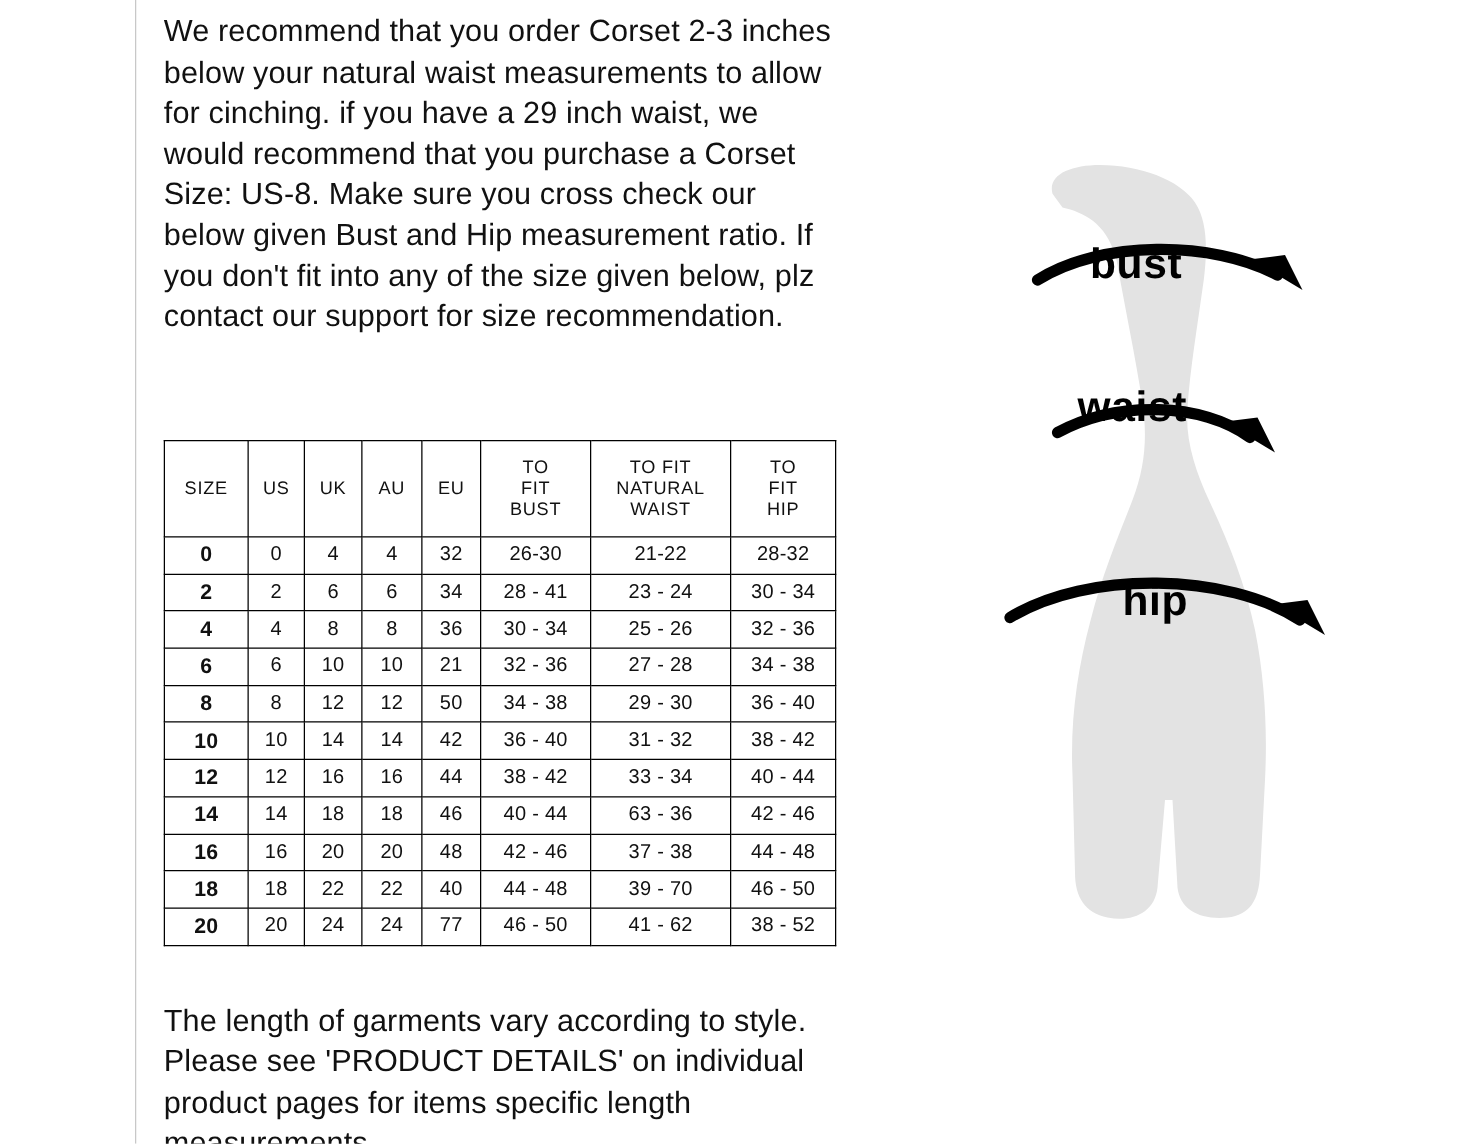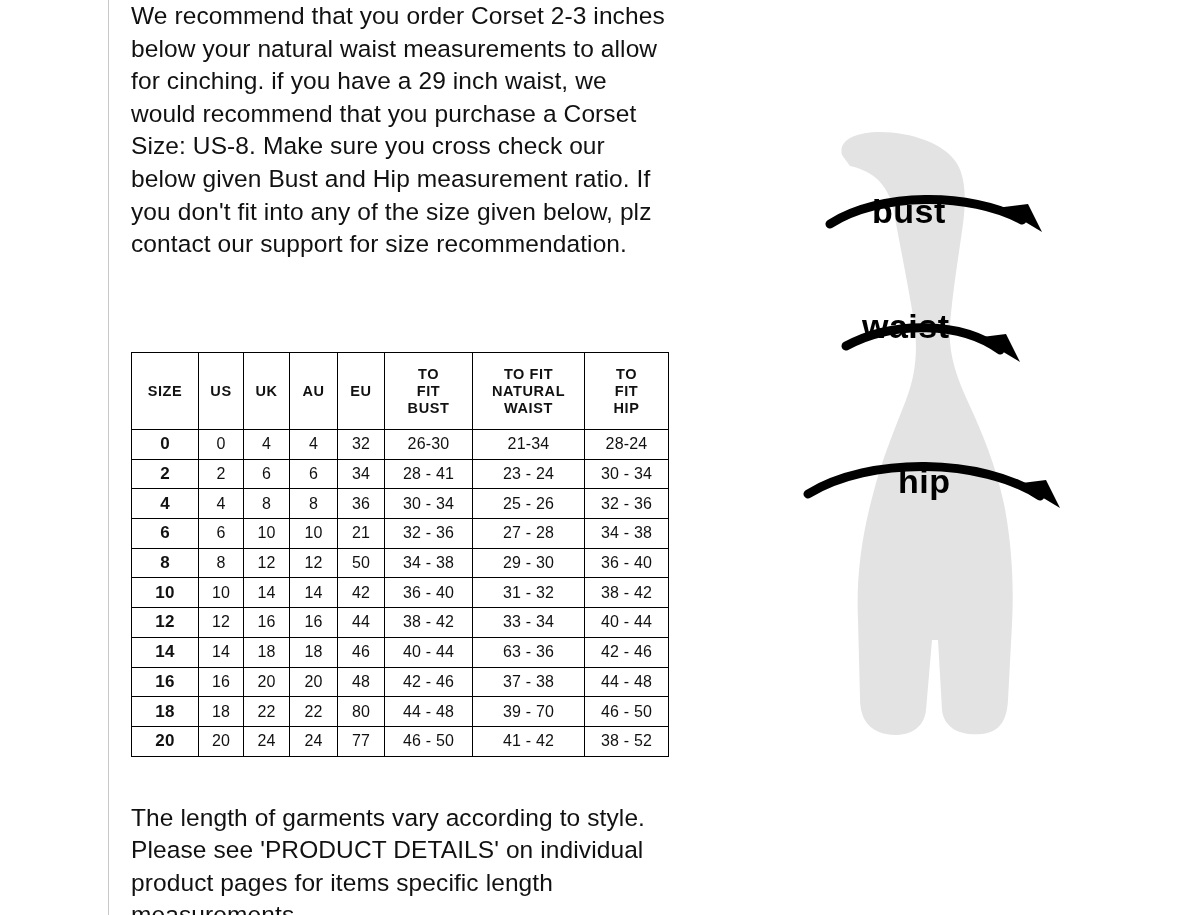--- a/index.html
+++ b/index.html
@@ -32,21 +32,21 @@
     position: absolute;
     left: 131px;
     top: 0;
     width: 560px;
   }
   .intro-text {
     font-size: 24.5px;
     line-height: 32.6px;
     letter-spacing: 0.1px;
     color: #111111;
-    margin-top: 0;
+    margin-top: 10px;
     width: 545px;
   }
   .outro-text {
     position: absolute;
     left: 131px;
     top: 777px;
     width: 540px;
     font-size: 24.5px;
     line-height: 32.6px;
     letter-spacing: 0.1px;
@@ -67,21 +67,21 @@
   table.size-table td {
     border: 1px solid #000000;
     text-align: center;
     vertical-align: middle;
     padding: 0;
     color: #111111;
   }
   table.size-table thead th {
     height: 76px;
     font-size: 14.5px;
-    font-weight: bold;
+    font-weight: normal;
     line-height: 17px;
     letter-spacing: 0.6px;
     text-align: center;
   }
   table.size-table tbody td {
     height: 28.7px;
     font-size: 16px;
     font-weight: normal;
     letter-spacing: 0.2px;
   }
@@ -155,22 +155,22 @@
       </tr>
     </thead>
     <tbody>
       <tr>
         <td class="size-cell">0</td>
         <td>0</td>
         <td>4</td>
         <td>4</td>
         <td>32</td>
         <td>26-30</td>
-        <td>21-34</td>
-        <td>28-24</td>
+        <td>21-22</td>
+        <td>28-32</td>
       </tr>
       <tr>
         <td class="size-cell">2</td>
         <td>2</td>
         <td>6</td>
         <td>6</td>
         <td>34</td>
         <td>28 - 41</td>
         <td>23 - 24</td>
         <td>30 - 34</td>
@@ -243,33 +243,33 @@
         <td>48</td>
         <td>42 - 46</td>
         <td>37 - 38</td>
         <td>44 - 48</td>
       </tr>
       <tr>
         <td class="size-cell">18</td>
         <td>18</td>
         <td>22</td>
         <td>22</td>
-        <td>80</td>
+        <td>40</td>
         <td>44 - 48</td>
         <td>39 - 70</td>
         <td>46 - 50</td>
       </tr>
       <tr>
         <td class="size-cell">20</td>
         <td>20</td>
         <td>24</td>
         <td>24</td>
         <td>77</td>
         <td>46 - 50</td>
-        <td>41 - 42</td>
+        <td>41 - 62</td>
         <td>38 - 52</td>
       </tr>
     </tbody>
   </table>
 
   <p class="outro-text">The length of garments vary according to style. Please see 'PRODUCT DETAILS'  on individual product pages for items specific length measurements.</p>
 
   <div class="figure">
     <svg width="380" height="680" viewBox="0 0 380 680" xmlns="http://www.w3.org/2000/svg">
 

